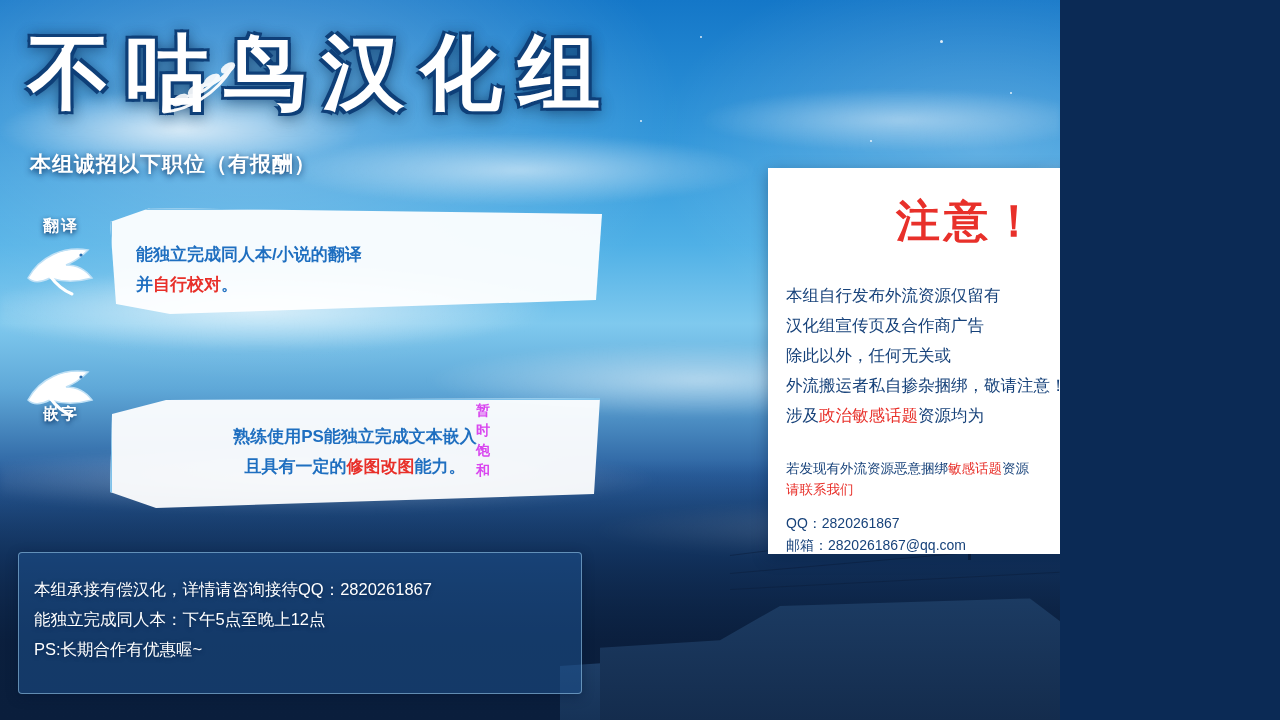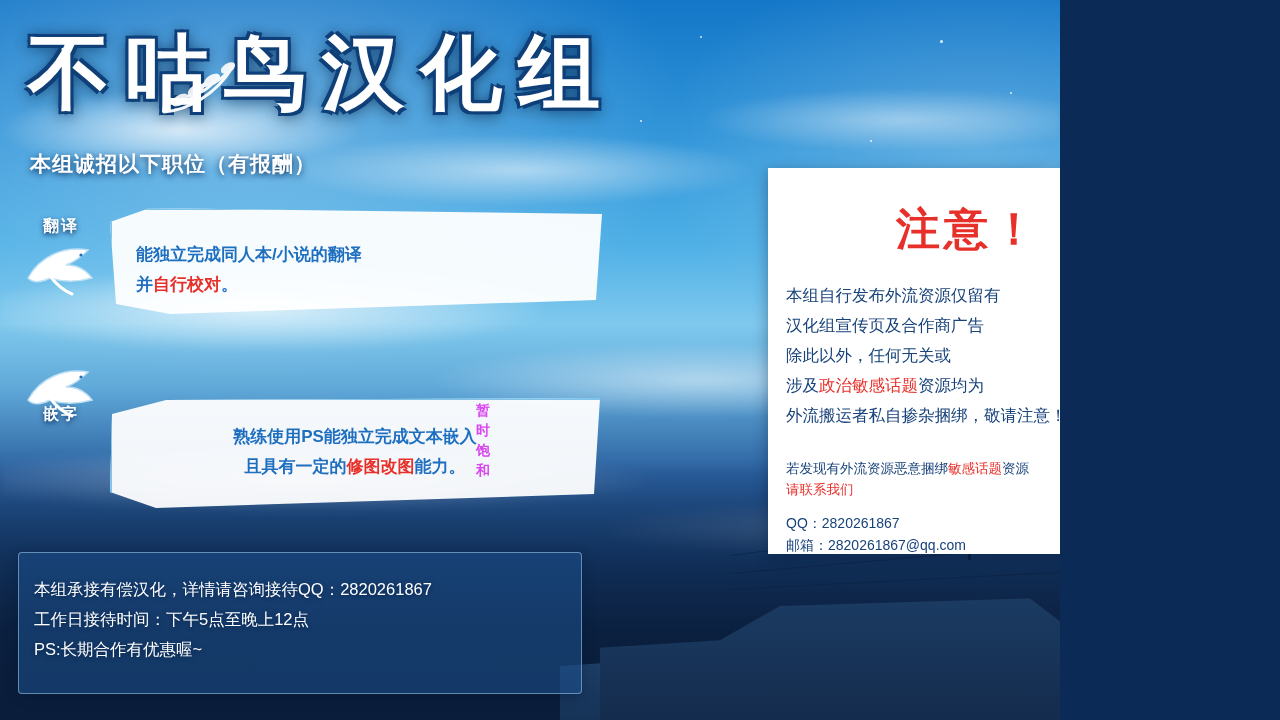--- a/index.html
+++ b/index.html
@@ -90,21 +90,21 @@
   .rtext{position:absolute;color:#1f6fc0;font-size:17px;line-height:30px;font-weight:bold;}
   .t1{left:136px;top:240px;width:440px;}
   .t2{left:130px;top:422px;width:450px;text-align:center;}
   .red{color:#e8302a;}
   .stamp{position:absolute;left:470px;top:400px;color:#d946ef;font-size:14px;font-weight:bold;
     line-height:20px;width:20px;text-align:right;}
 
   
   .notice{position:absolute;left:768px;top:168px;width:400px;height:386px;background:#ffffff;
     box-shadow:0 4px 14px rgba(0,25,60,.4);}
-  .notice-title{position:absolute;left:0;right:0;top:32px;text-align:center;color:#e8302a;
+  .notice-title{position:absolute;left:0;right:0;top:24px;text-align:center;color:#e8302a;
     font-family:"Liberation Serif","DejaVu Serif",serif;font-weight:bold;font-size:44px;letter-spacing:4px;}
   .notice-body{position:absolute;left:18px;top:112px;width:366px;color:#17427a;font-size:16.5px;line-height:30px;}
   .notice-body .hi{color:#e8302a;}
   .notice-sub{position:absolute;left:18px;top:290px;width:366px;color:#17427a;font-size:13.5px;line-height:21px;}
   .notice-sub .hi{color:#e8302a;}
   .notice-contact{position:absolute;left:18px;top:344px;width:366px;color:#17427a;font-size:14px;line-height:22px;}
 
   
   .footer{position:absolute;left:18px;top:552px;width:562px;height:140px;
     background:rgba(30,80,140,.55);border:1px solid rgba(160,210,240,.55);border-radius:4px;
@@ -196,33 +196,33 @@
     <div><span>且具有一定的</span><span class="red">修图改图</span><span>能力。</span></div>
   </div>
   <div class="stamp">暂时饱和</div>
 
   <div class="notice">
     <div class="notice-title">注意！</div>
     <div class="notice-body">
       <div><span>本组自行发布外流资源仅留有</span></div>
       <div><span>汉化组宣传页及合作商广告</span></div>
       <div><span>除此以外，任何无关或</span></div>
+      <div><span>外流搬运者私自掺杂捆绑，敬请注意！</span></div>
       <div><span>涉及</span><span class="hi">政治敏感话题</span><span>资源均为</span></div>
-      <div><span>外流搬运者私自掺杂捆绑，敬请注意！</span></div>
     </div>
     <div class="notice-sub">
       <div><span>若发现有外流资源恶意捆绑</span><span class="hi">敏感话题</span><span>资源</span></div>
       <div><span class="hi">请联系我们</span></div>
     </div>
     <div class="notice-contact">
       <div>QQ：2820261867</div>
       <div>邮箱：2820261867@qq.com</div>
     </div>
   </div>
 
   <div class="footer"></div>
   <div class="footer-lines">
     <div>本组承接有偿汉化，详情请咨询接待QQ：2820261867</div>
-    <div>工作日接待时间：下午5点至晚上12点</div>
+    <div>能独立完成同人本：下午5点至晚上12点</div>
     <div>PS:长期合作有优惠喔~</div>
   </div>
 
 </div>
 
 </body></html>

